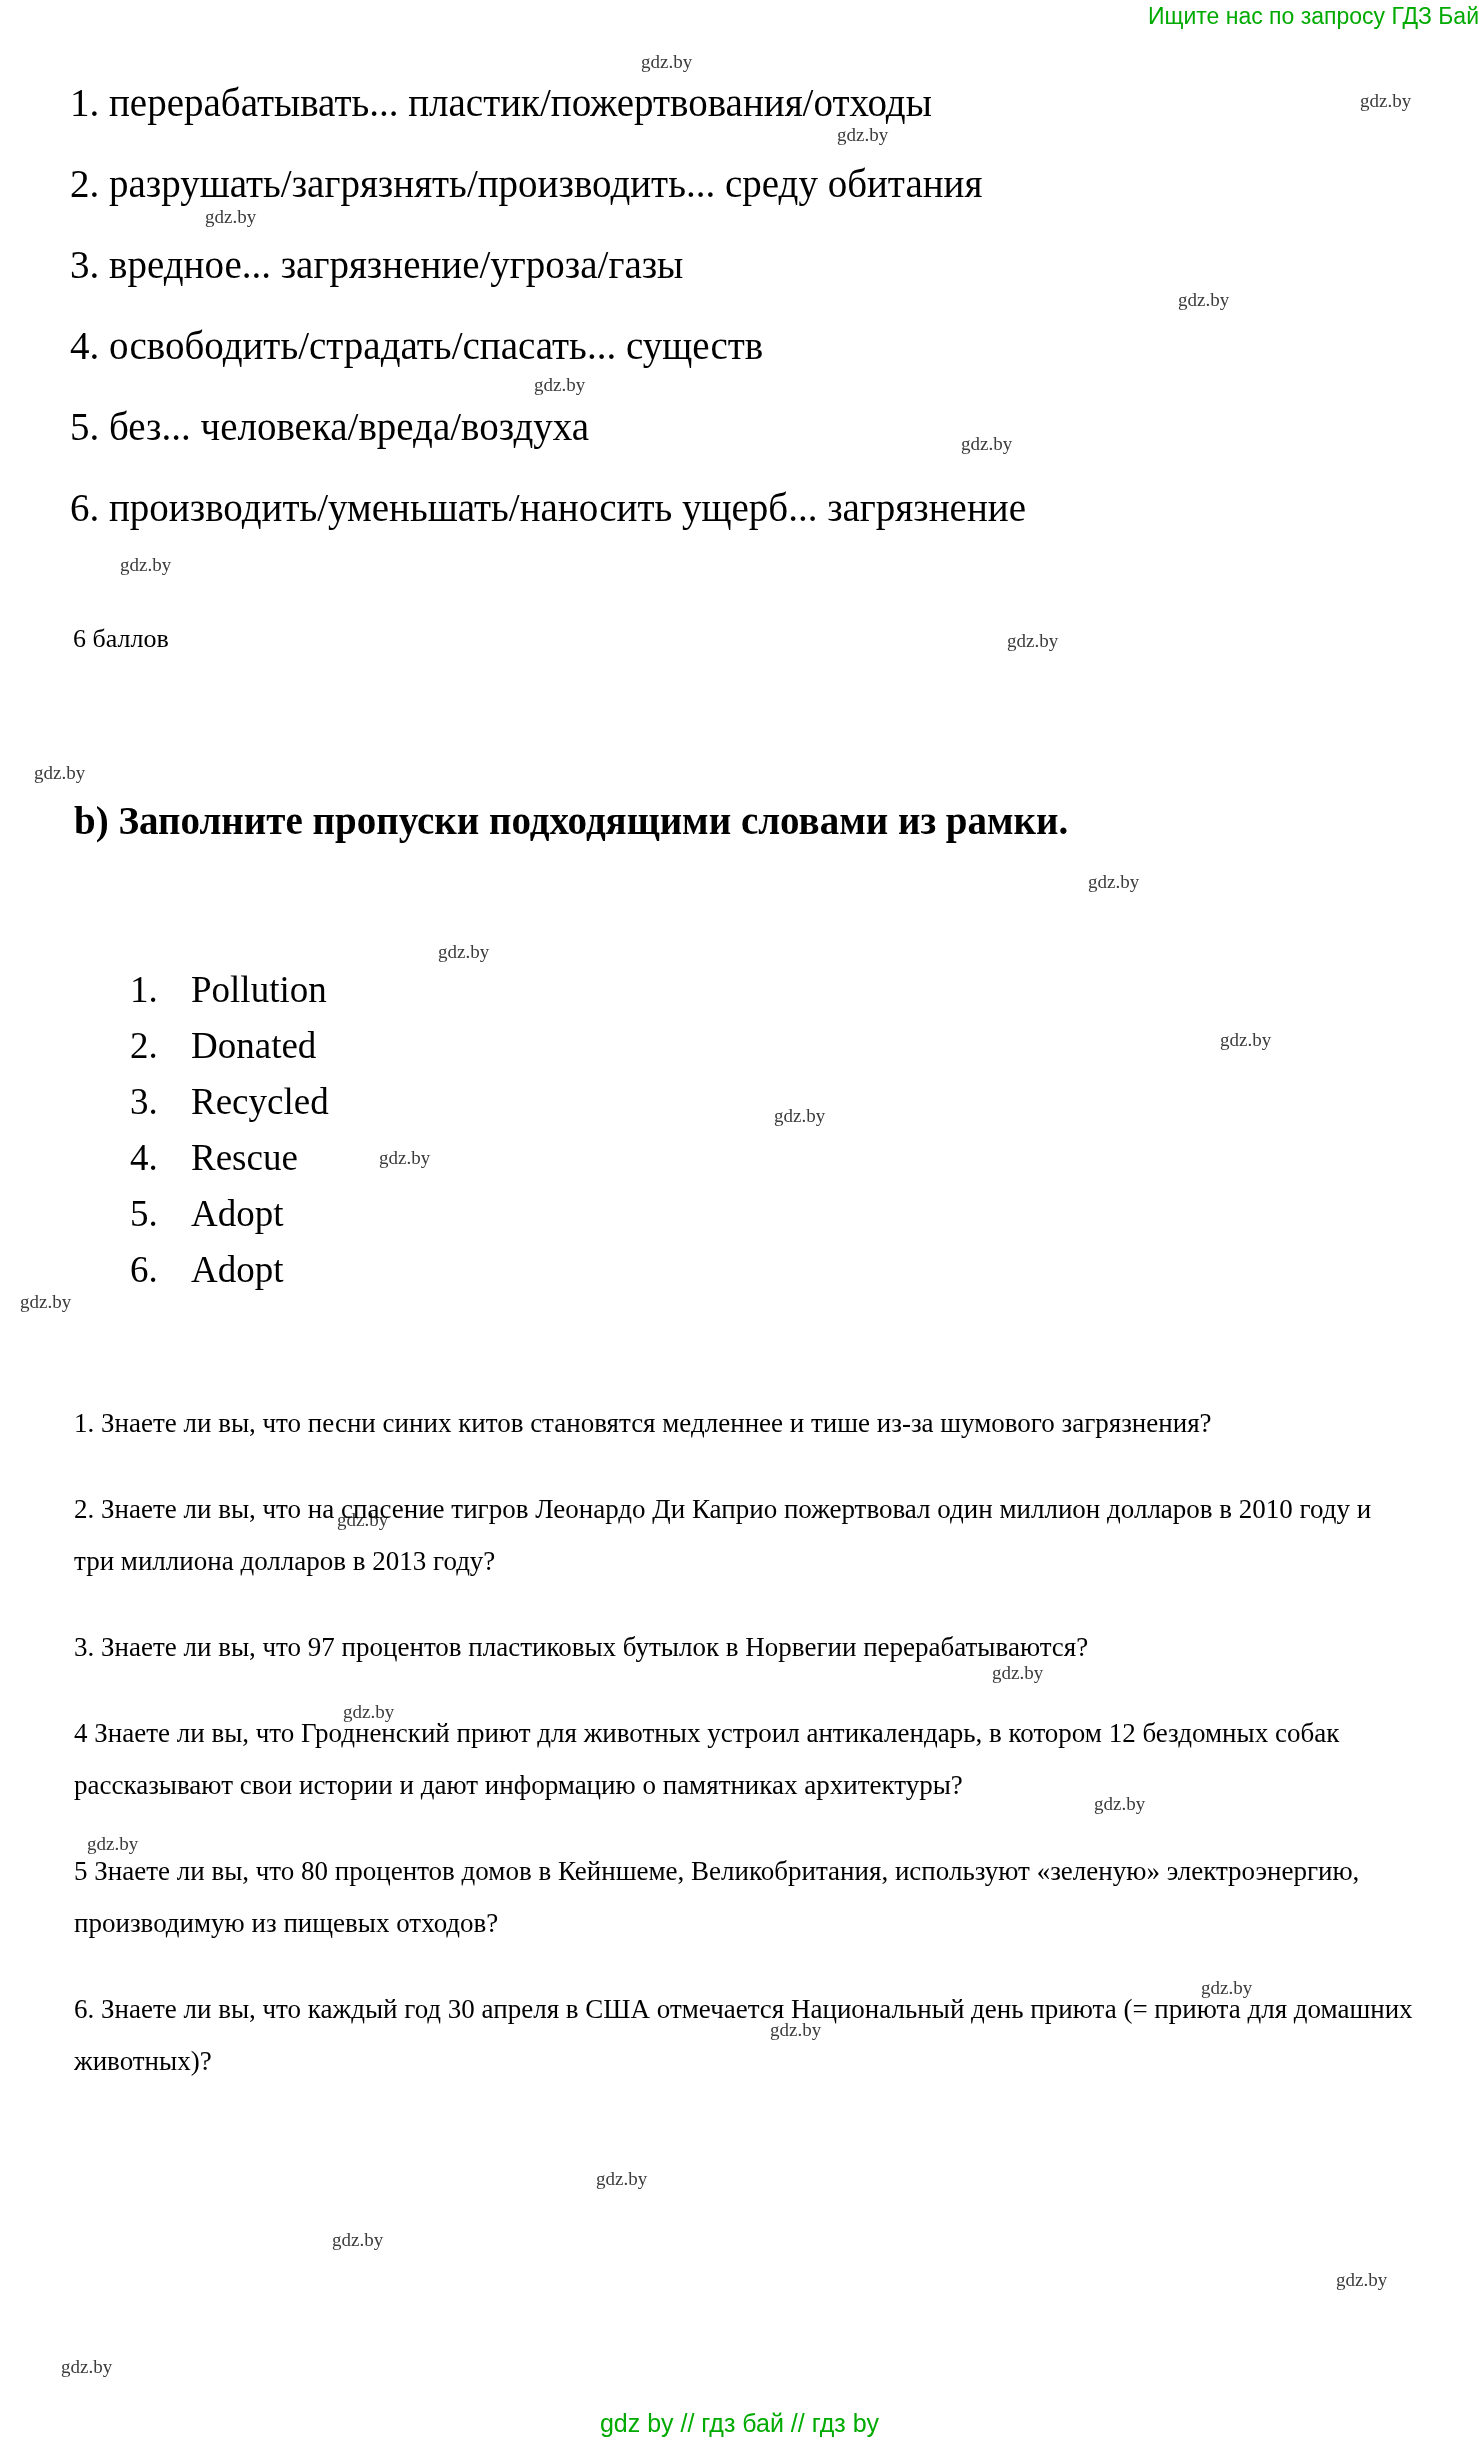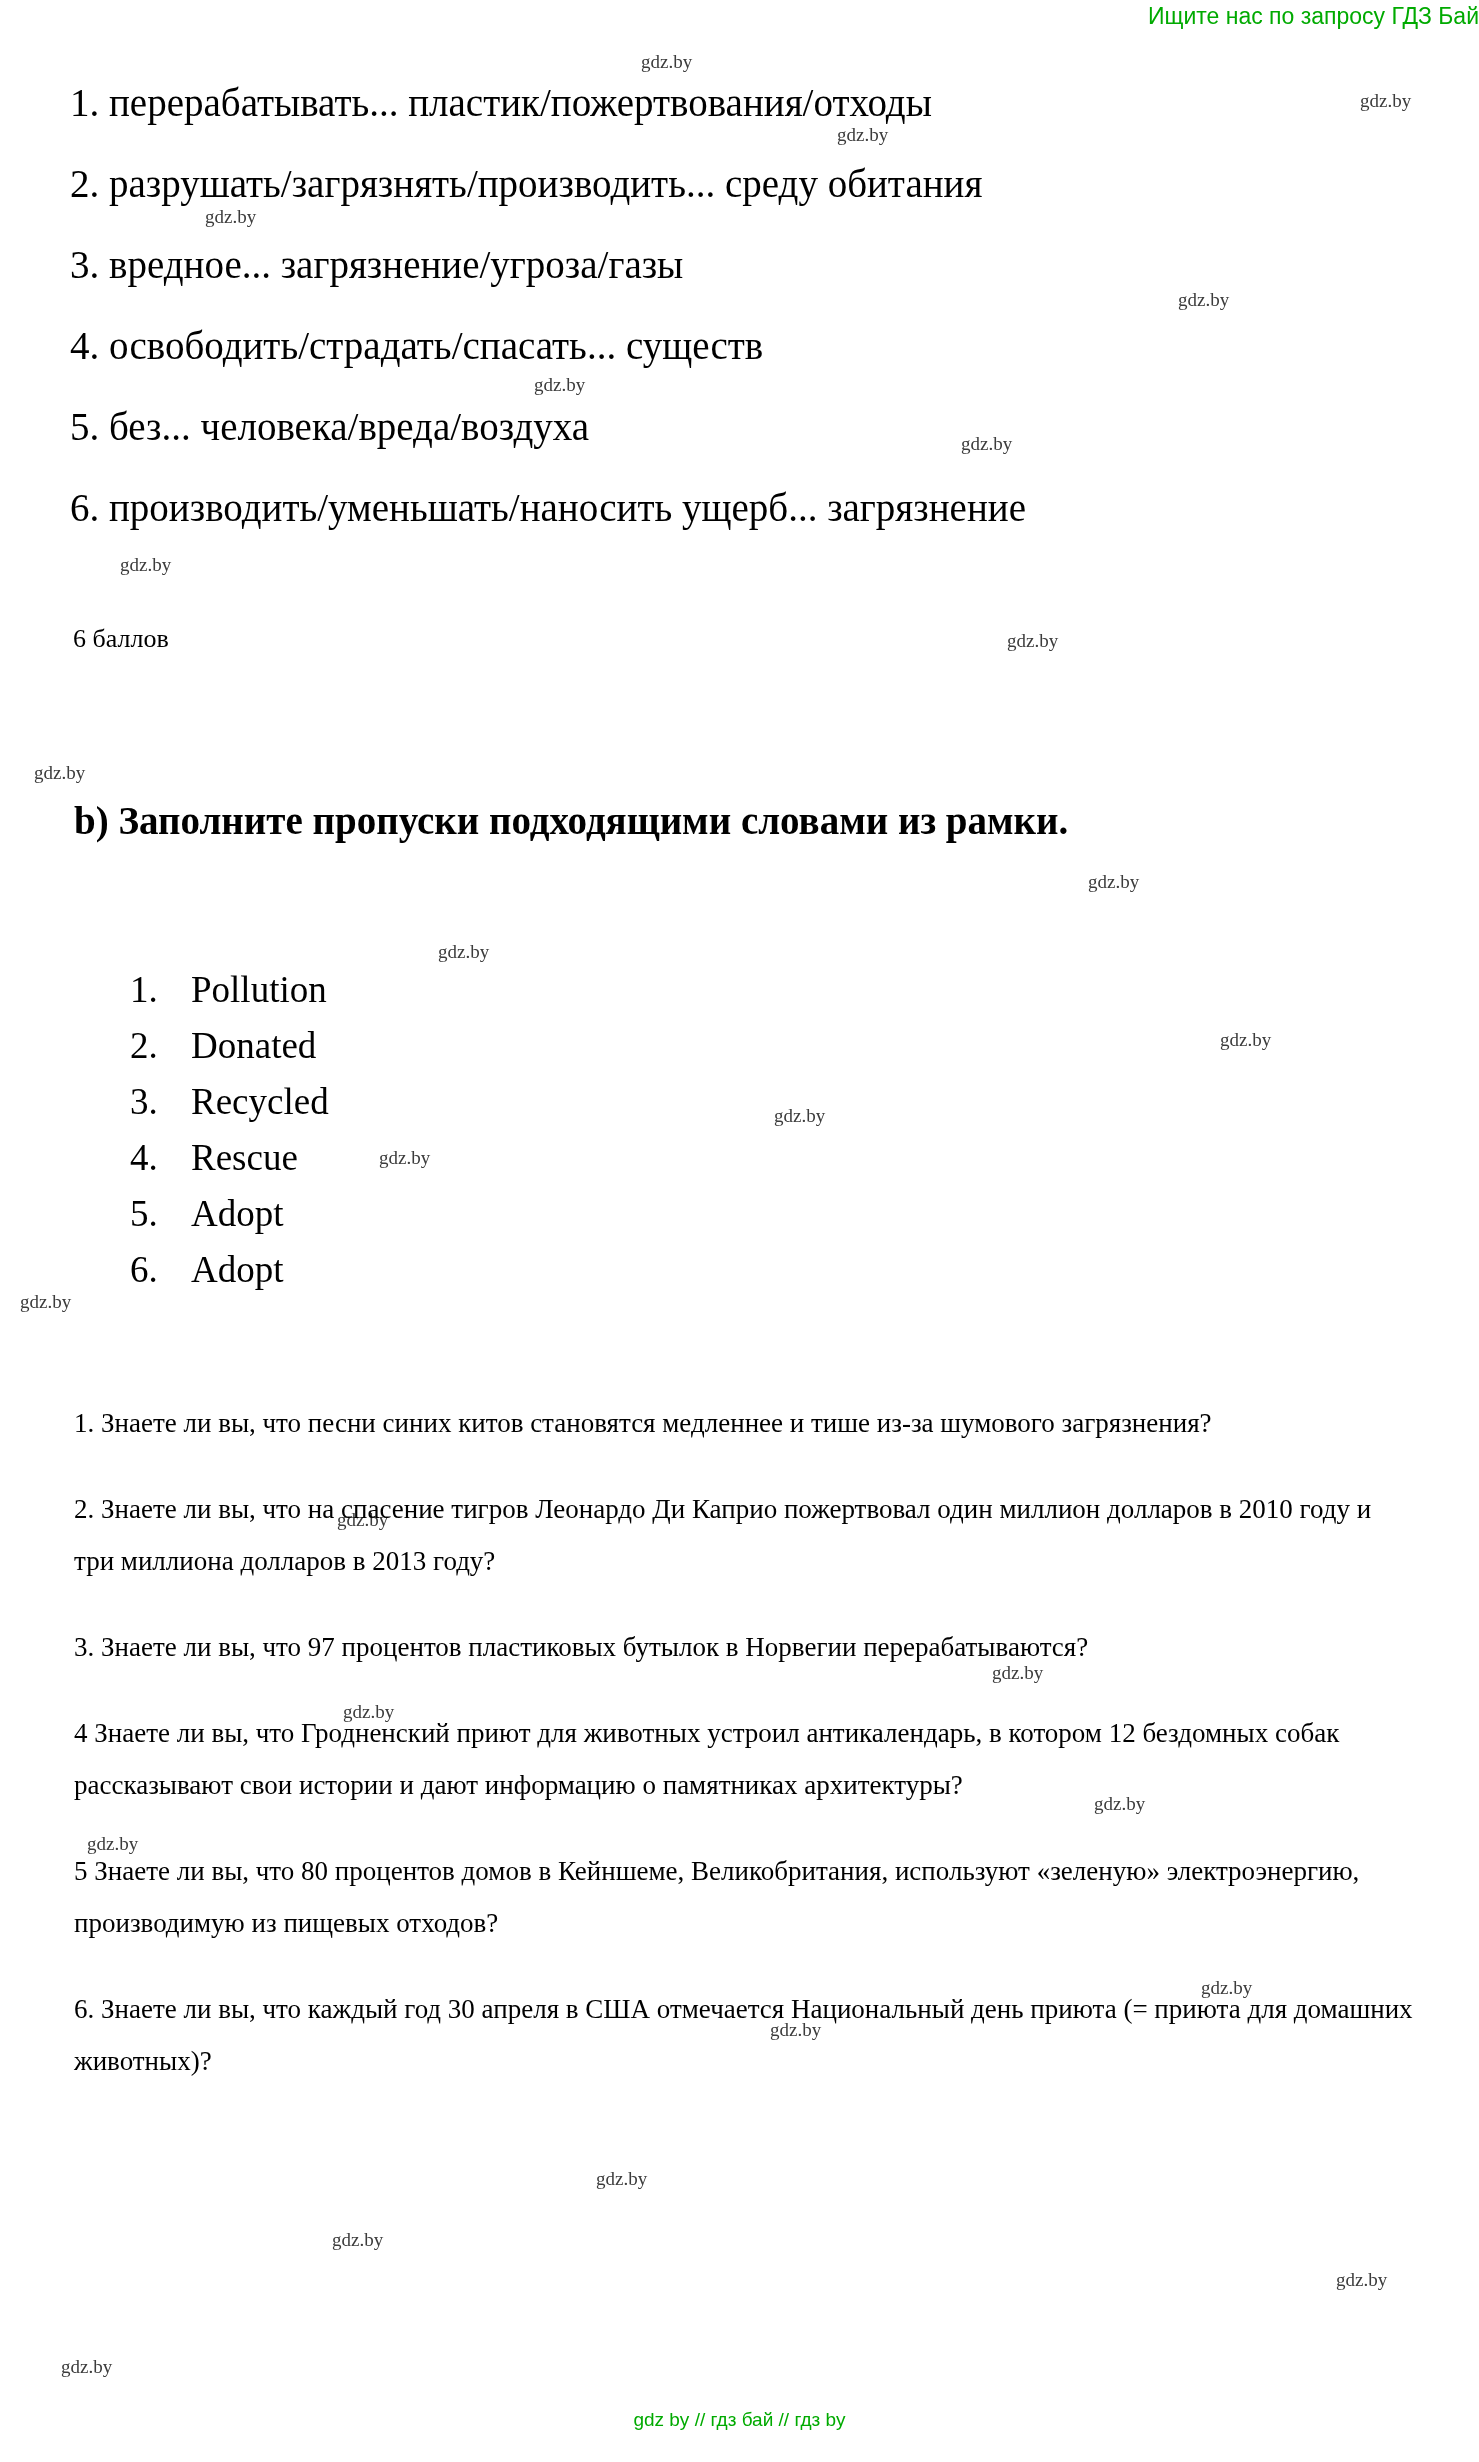--- a/index.html
+++ b/index.html
@@ -68,21 +68,21 @@
     margin: 0 0 34px 0;
     font-size: 27px;
     line-height: 52px;
   }
 
   .promo-footer {
     position: absolute;
     top: 2409px; left: 0; width: 100%;
     text-align: center;
     font-family: "Liberation Sans", sans-serif;
-    font-size: 19px;
+    font-size: 25px;
     color: var(--promo-green);
   }
 </style>
 </head>
 <body>
 
 <div class="page">
 
   <div class="watermark-layer">
       <span class="wm" style="left: 641px; top: 51px;">gdz.by</span>

